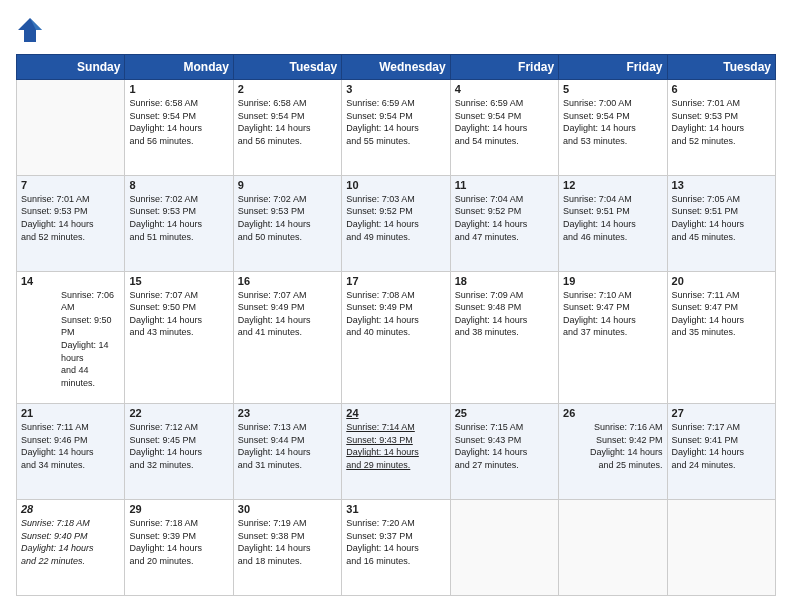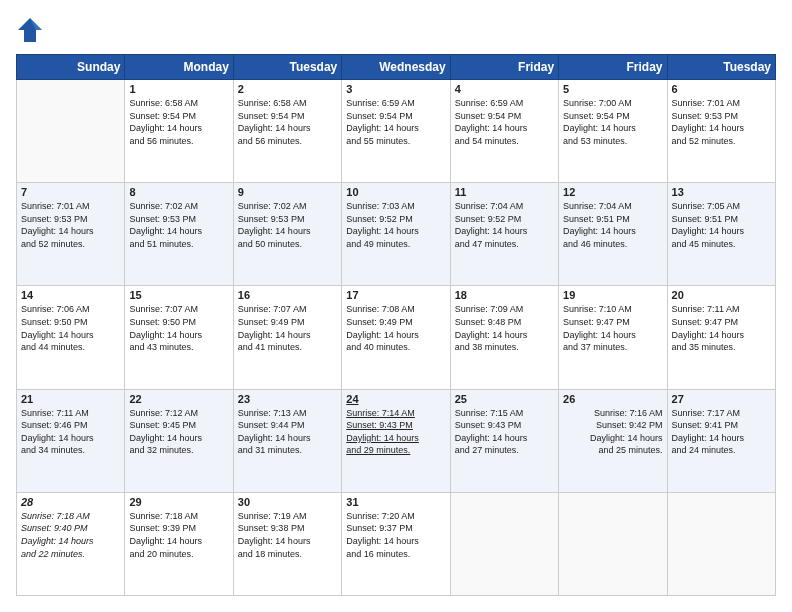--- a/index.html
+++ b/index.html
@@ -225,21 +225,21 @@
             <span class="day-number">13</span>
             <div class="day-info" style="white-space: pre-line;">Sunrise: 7:05 AM
 Sunset: 9:51 PM
 Daylight: 14 hours
 and 45 minutes.</div>
           </td>
         </tr>
         <tr>
           <td style="background-color: rgb(255, 255, 255);">
             <span class="day-number">14</span>
-            <div class="day-info" style="white-space: pre-line;">Sunrise: 7:06 AM
+            <div class="day-info" style="white-space: pre-line; margin-left: 40px;">Sunrise: 7:06 AM
 Sunset: 9:50 PM
 Daylight: 14 hours
 and 44 minutes.</div>
           </td>
           <td style="background-color: rgb(255, 255, 255);">
             <span class="day-number">15</span>
             <div class="day-info" style="white-space: pre-line;">Sunrise: 7:07 AM
 Sunset: 9:50 PM
 Daylight: 14 hours
 and 43 minutes.</div>

